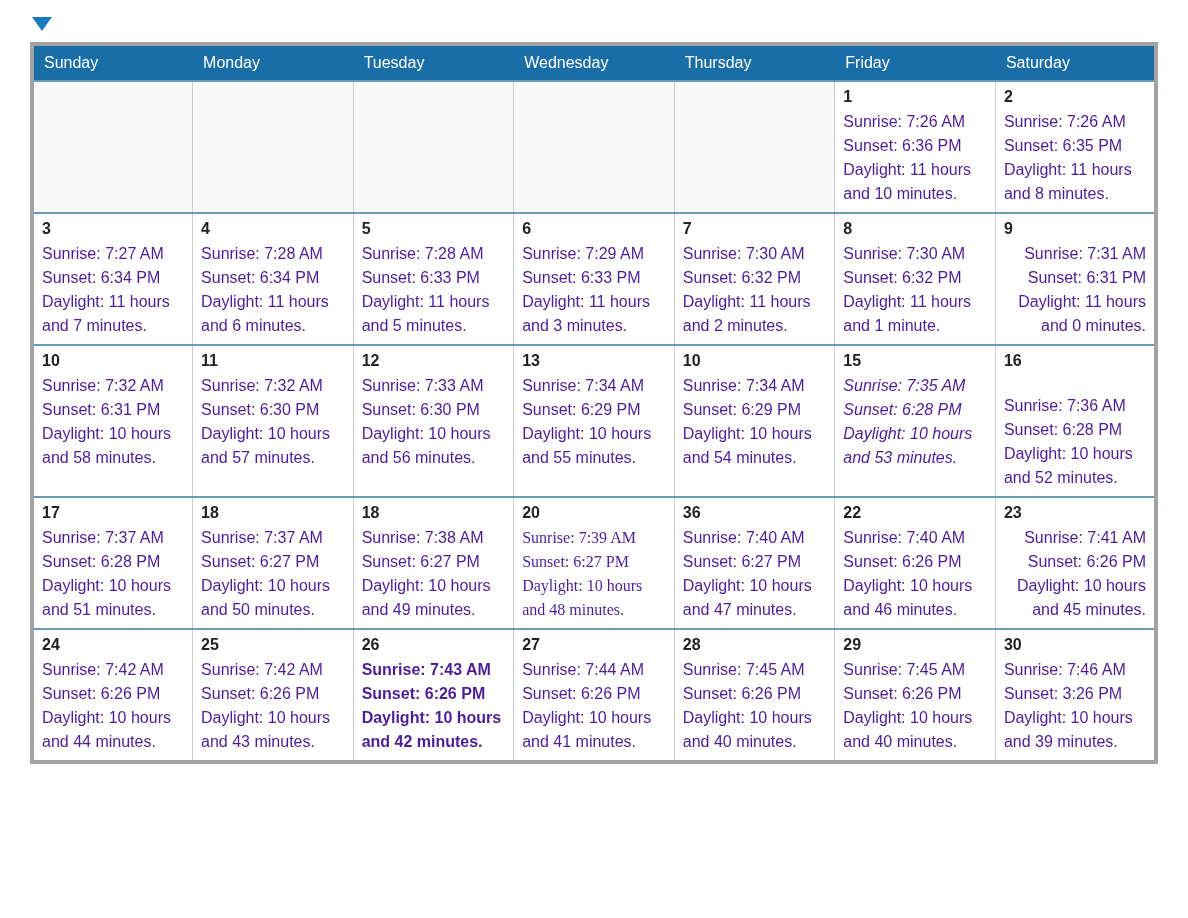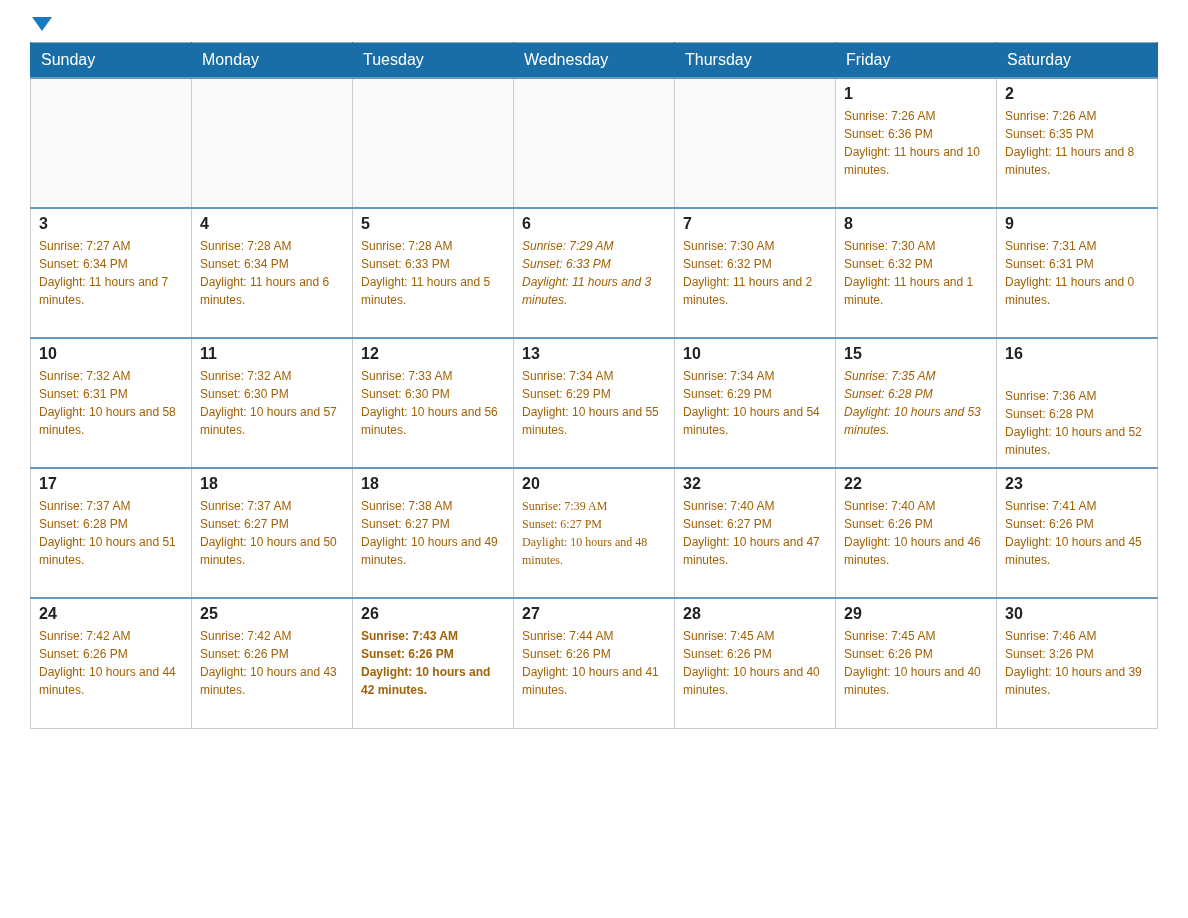--- a/index.html
+++ b/index.html
@@ -55,21 +55,21 @@
       letter-spacing: -1px;
     }
     .location {
       font-size: 22px;
       color: #555;
       margin-top: 4px;
     }
     .calendar {
       width: 100%;
       border-collapse: collapse;
-      border: 1px solid #a3a3a3;
+      border: 4px solid #a3a3a3;
       padding-left: 20px;
     }
     .calendar th {
       background-color: #1a6ea8;
       color: #fff;
       font-size: 16px;
       font-weight: normal;
       padding: 8px 10px;
       text-align: left;
       border: 1px solid #1a6ea8;
@@ -85,22 +85,22 @@
       height: 130px;
     }
     .day-number {
       font-size: 16px;
       font-weight: bold;
       color: #222;
       display: block;
       margin-bottom: 4px;
     }
     .day-info {
-      font-size: 12px;
-      color: #a16207;
+      font-size: 16px;
+      color: #4c1d95;
       line-height: 1.5;
     }
     .empty-cell {
       background: #f9f9f9;
     }
     .calendar tr td {
       border-top: 2px solid #6699bb;
     }
     .calendar thead tr th {
       border-top: none;
@@ -169,39 +169,39 @@
 Daylight: 11 hours and 6 minutes.</div>
         </td>
         <td>
           <span class="day-number">5</span>
           <div class="day-info" style="white-space: pre-line;">Sunrise: 7:28 AM
 Sunset: 6:33 PM
 Daylight: 11 hours and 5 minutes.</div>
         </td>
         <td>
           <span class="day-number">6</span>
-          <div class="day-info" style="white-space: pre-line; font-style: italic;">Sunrise: 7:29 AM
+          <div class="day-info" style="white-space: pre-line;">Sunrise: 7:29 AM
 Sunset: 6:33 PM
 Daylight: 11 hours and 3 minutes.</div>
         </td>
         <td>
           <span class="day-number">7</span>
           <div class="day-info" style="white-space: pre-line;">Sunrise: 7:30 AM
 Sunset: 6:32 PM
 Daylight: 11 hours and 2 minutes.</div>
         </td>
         <td>
           <span class="day-number">8</span>
           <div class="day-info" style="white-space: pre-line;">Sunrise: 7:30 AM
 Sunset: 6:32 PM
 Daylight: 11 hours and 1 minute.</div>
         </td>
         <td>
           <span class="day-number">9</span>
-          <div class="day-info" style="white-space: pre-line;">Sunrise: 7:31 AM
+          <div class="day-info" style="white-space: pre-line; text-align: right;">Sunrise: 7:31 AM
 Sunset: 6:31 PM
 Daylight: 11 hours and 0 minutes.</div>
         </td>
       </tr>
       <tr>
         <td>
           <span class="day-number">10</span>
           <div class="day-info" style="white-space: pre-line;">Sunrise: 7:32 AM
 Sunset: 6:31 PM
 Daylight: 10 hours and 58 minutes.</div>
@@ -262,34 +262,34 @@
 Sunset: 6:27 PM
 Daylight: 10 hours and 49 minutes.</div>
         </td>
         <td>
           <span class="day-number">20</span>
           <div class="day-info" style="white-space: pre-line; font-family: Liberation Serif, serif;">Sunrise: 7:39 AM
 Sunset: 6:27 PM
 Daylight: 10 hours and 48 minutes.</div>
         </td>
         <td>
-          <span class="day-number">32</span>
+          <span class="day-number">36</span>
           <div class="day-info" style="white-space: pre-line;">Sunrise: 7:40 AM
 Sunset: 6:27 PM
 Daylight: 10 hours and 47 minutes.</div>
         </td>
         <td>
           <span class="day-number">22</span>
           <div class="day-info" style="white-space: pre-line;">Sunrise: 7:40 AM
 Sunset: 6:26 PM
 Daylight: 10 hours and 46 minutes.</div>
         </td>
         <td>
           <span class="day-number">23</span>
-          <div class="day-info" style="white-space: pre-line;">Sunrise: 7:41 AM
+          <div class="day-info" style="white-space: pre-line; text-align: right;">Sunrise: 7:41 AM
 Sunset: 6:26 PM
 Daylight: 10 hours and 45 minutes.</div>
         </td>
       </tr>
       <tr>
         <td>
           <span class="day-number">24</span>
           <div class="day-info" style="white-space: pre-line;">Sunrise: 7:42 AM
 Sunset: 6:26 PM
 Daylight: 10 hours and 44 minutes.</div>

